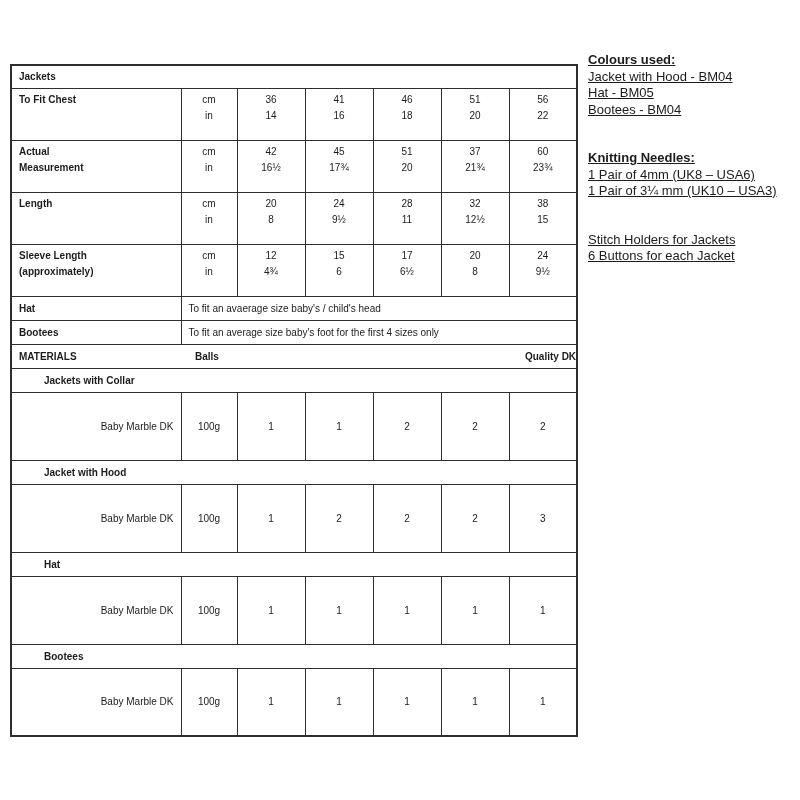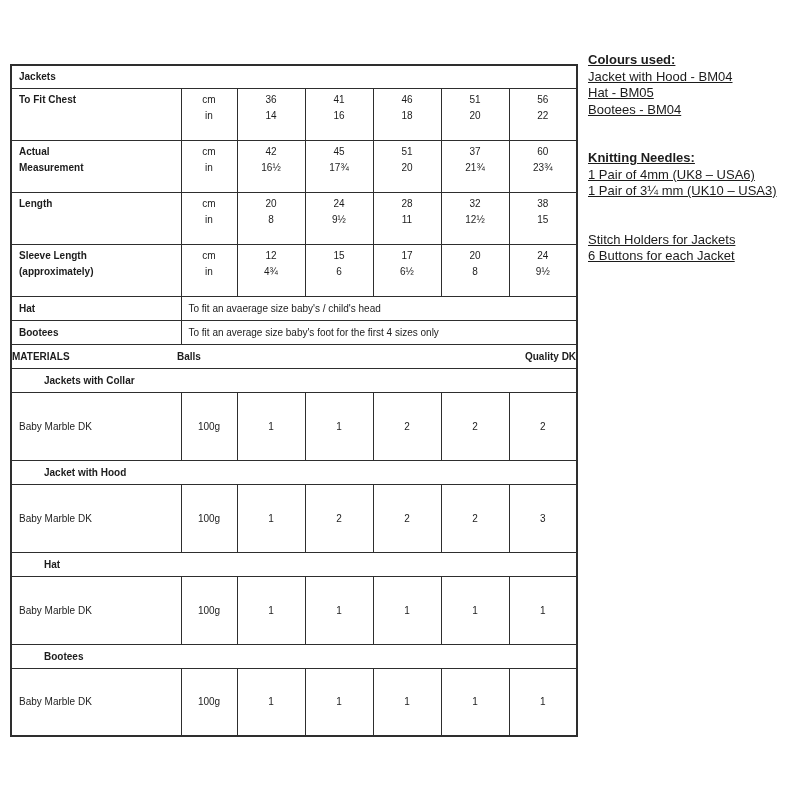--- a/index.html
+++ b/index.html
@@ -23,27 +23,27 @@
   tr.meas td{ height:52px; vertical-align:top; padding-top:3px; line-height:16px;margin-left:16px; }
   tr.meas .lbl{ font-weight:bold; }
   .unit, .val{ text-align:center; }
 
   tr.info td{ height:24px; vertical-align:middle; }
   .info-label{ font-weight:bold; }
   .info-desc{ padding-left:9px; }
 
   tr.matshdr td{ height:24px; padding:0; vertical-align:middle; }
   .mrow{ display:flex; align-items:center; font-weight:bold; }
-  .m-label{ width:165px; }
+  .m-label{ width:183px; padding-left:7px; }
   .m-balls{ width:62px; }
   .m-quality{ flex:1; text-align:right; }
 
   tr.sec td{ font-weight:bold; height:24px; vertical-align:middle;padding-left:32px; }
   tr.mat td{ height:68px; vertical-align:middle; line-height:15px; }
-  tr.mat .yarn{ text-align:left; }
+  tr.mat .yarn{ text-align:right; }
 
   .sidebar{ position:absolute; left:588px; top:52px; width:205px; font-size:13px; line-height:16.5px; }
   .sb-block{ margin-bottom:32px;text-decoration:underline; }
   .sb-title{ font-weight:bold; }
 </style>
 </head>
 <body>
 
 <div class="page">
 

